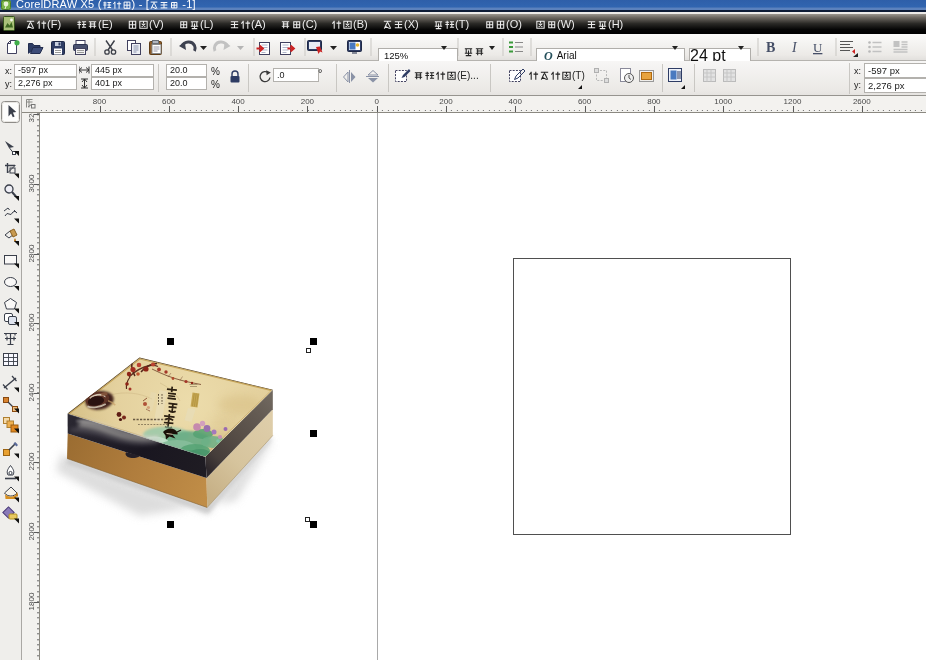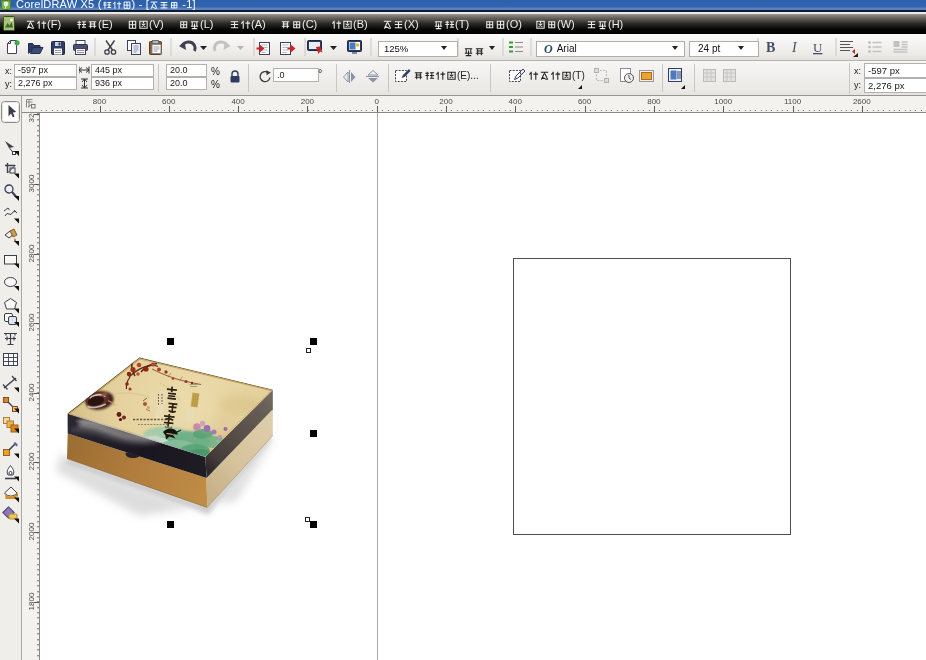--- a/index.html
+++ b/index.html
@@ -18,21 +18,21 @@
   .mi{position:absolute;top:4px;font-size:11px;white-space:nowrap;color:#ececec;}
   
   #toolbar{left:0;top:34px;width:926px;height:26px;
     background:linear-gradient(#fbfbfa, #eceae7 80%,#e2e0dd);border-bottom:1px solid #b5b3af;}
   #propbar{left:0;top:61px;width:926px;height:34px;
     background:linear-gradient(#f7f6f5, #ebe9e6 85%,#e6e4e1);border-bottom:1px solid #96948f;}
   .vsep2{position:absolute;top:3px;width:1px;height:28px;background:#c9c7c3;}
   .ibox{position:absolute;background:#fff;border:1px solid #b3b1ad;font-size:9px;color:#1a1a1a;
         line-height:11px;padding:0 0 0 3px;}
   .lbl{position:absolute;font-size:9px;color:#222;}
-  .cmb{position:absolute;background:#fff;border:1px solid #b0aeaa;font-size:9.5px;color:#111;}
+  .cmb{position:absolute;background:#fff;border:1px solid #b0aeaa;font-size:9.5px;color:#111;margin-top:7px;}
   .darr{position:absolute;width:0;height:0;border-left:3.5px solid transparent;
         border-right:3.5px solid transparent;border-top:4px solid #222;}
   .dtri{position:absolute;width:0;height:0;border-left:4px solid transparent;
         border-bottom:4px solid #111;}
   
   #toolbox{left:0;top:96px;width:21px;height:564px;background:#efeeeb;border-right:1px solid #aaa8a4;}
   #rulerH{left:22px;top:96px;width:904px;height:16px;background:#f3f2ef;border-bottom:1px solid #8b8981;}
   #rulerV{left:22px;top:113px;width:17px;height:547px;background:#f3f2ef;border-right:1px solid #8b8981;overflow:hidden;}
   #corner{left:22px;top:96px;width:17px;height:16px;background:#f1f0ed;}
   .rlbl{position:absolute;font-size:8px;color:#4a4a4a;}
@@ -306,34 +306,34 @@
 <div class="abs" style="left:463px;top:7px;color:#222"><svg class="cn" width="11" height="11" viewBox="0 0 12 12">
         <use href="#c7" stroke="#222"></use>
       </svg><svg class="cn" width="11" height="11" viewBox="0 0 12 12">
         <use href="#c4b" stroke="#222"></use>
       </svg></div>
 <div class="darr" style="left:489px;top:12px"></div>
 <div class="cmb" style="left:536px;top:7px;width:147px;height:14px;line-height:14px">
   <span style="font-family:'Liberation Serif',serif;font-style:italic;font-weight:bold;font-size:12px;padding:0 4px 0 7px;color:#25505c">O</span><span style="font-size:10px;position:relative;top:-1px">Arial</span>
 </div>
 <div class="darr" style="left:672px;top:12px"></div>
-<div class="cmb" style="left:689px;top:7px;width:60px;height:14px;line-height:14px;padding-left:8px;font-size:10px">24 pt</div>
+<div class="cmb" style="left:689px;top:7px;width:60px;height:14px;line-height:14px;padding-left:0;font-size:16px">24 pt</div>
 <div class="darr" style="left:738px;top:12px"></div>
 </div>
 <div id="propbar" class="abs">
   <div class="lbl" style="left:5px;top:5px">x:</div>
   <div class="ibox" style="left:14px;top:3px;width:58px;height:11px">-597 px</div>
   <div class="lbl" style="left:5px;top:18px">y:</div>
   <div class="ibox" style="left:14px;top:16px;width:58px;height:11px">2,276 px</div>
   <svg class="abs" style="left:79px;top:4px" width="11" height="24">
     <path d="M0 5 h10 M0 5 l3-2.5 M0 5 l3 2.5 M10 5 l-3-2.5 M10 5 l-3 2.5 M0 1.5 v7 M10 1.5 v7" stroke="#333" fill="none"></path>
     <path d="M5.5 14 v9 M5.5 14 l-2.5 3 M5.5 14 l2.5 3 M5.5 23 l-2.5-3 M5.5 23 l2.5-3 M2 14 h7 M2 23 h7" stroke="#333" fill="none"></path>
   </svg>
   <div class="ibox" style="left:91px;top:3px;width:58px;height:11px">445 px</div>
-  <div class="ibox" style="left:91px;top:16px;width:58px;height:11px">936 px</div>
+  <div class="ibox" style="left:91px;top:16px;width:58px;height:11px">401 px</div>
   <div class="vsep2" style="left:158px"></div>
   <div class="ibox" style="left:166px;top:3px;width:36px;height:11px">20.0</div>
   <div class="lbl" style="left:211px;top:5px;font-size:10px">%</div>
   <div class="ibox" style="left:166px;top:16px;width:36px;height:11px">20.0</div>
   <div class="lbl" style="left:211px;top:18px;font-size:10px">%</div>
   <svg class="abs" style="left:229px;top:9px" width="12" height="14">
       <path d="M3 6 v-2 a3 3 0 0 1 6 0 V6" fill="none" stroke="#2e3c64" stroke-width="1.4"></path>
       <rect x="1.5" y="6" width="9" height="6.5" rx="1" fill="#2e3c64"></rect>
     </svg>
   <div class="vsep2" style="left:248px"></div>
@@ -552,21 +552,21 @@
     <div class="rlbl" style="left:410.0px;top:1px;width:28px;text-align:center">200</div>
     <div class="tickH" style="left:493.3px"></div>
     <div class="rlbl" style="left:479.3px;top:1px;width:28px;text-align:center">400</div>
     <div class="tickH" style="left:562.6px"></div>
     <div class="rlbl" style="left:548.6px;top:1px;width:28px;text-align:center">600</div>
     <div class="tickH" style="left:631.9px"></div>
     <div class="rlbl" style="left:617.9px;top:1px;width:28px;text-align:center">800</div>
     <div class="tickH" style="left:701.2px"></div>
     <div class="rlbl" style="left:687.2px;top:1px;width:28px;text-align:center">1000</div>
     <div class="tickH" style="left:770.5px"></div>
-    <div class="rlbl" style="left:756.5px;top:1px;width:28px;text-align:center">1100</div>
+    <div class="rlbl" style="left:756.5px;top:1px;width:28px;text-align:center">1200</div>
     <div class="tickH" style="left:839.8px"></div>
     <div class="rlbl" style="left:825.8px;top:1px;width:28px;text-align:center">2600</div>
   </div>
 <div id="corner" class="abs"><svg width="17" height="16">
       <g stroke="#8a8a86" fill="none">
         <path d="M4.5 3.5 h6 M4.5 6 h6 M4.5 3.5 v8 M7 3.5 v8" stroke-width="1"></path>
       </g>
       <rect x="9.5" y="8.5" width="3.5" height="3.5" fill="none" stroke="#777"></rect>
       <path d="M6 11 l4 -3" stroke="#777"></path>
     </svg></div>

